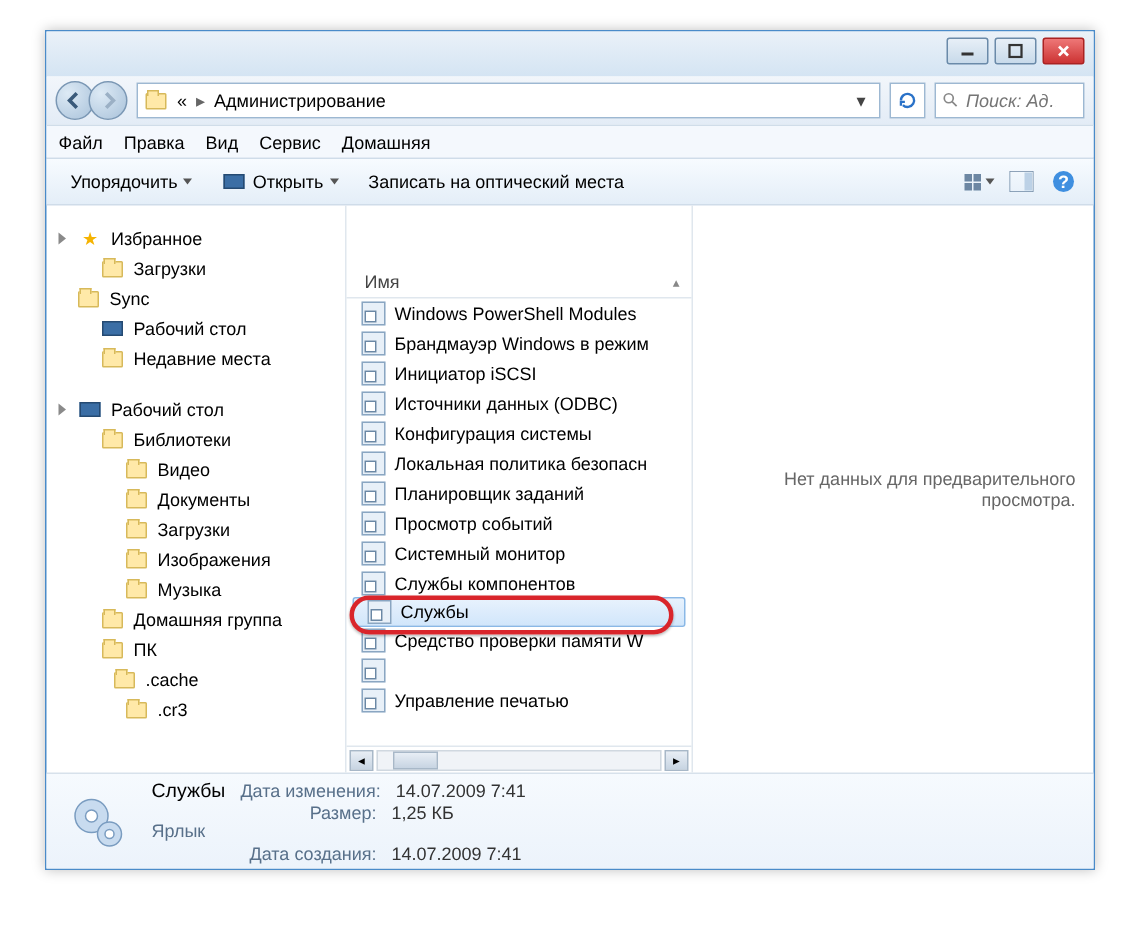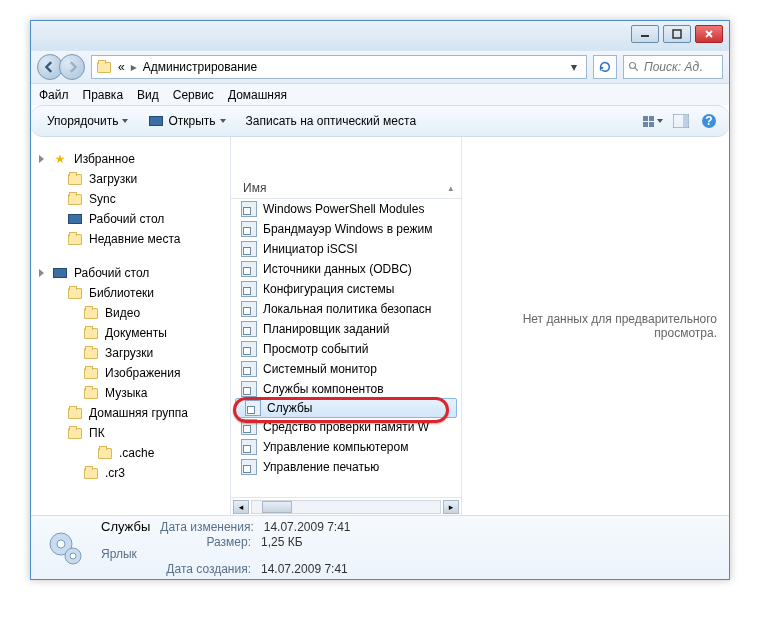--- a/index.html
+++ b/index.html
@@ -23,21 +23,21 @@
   .addr-dd { width:16px; text-align:center; color:#444; }
   .refresh { width: 24px; height:24px; border:1px solid #9db8d2; background:#fff; display:flex; align-items:center; justify-content:center; color:#2a6; }
   .searchbar { width: 100px; height:24px; background:#fff; border:1px solid #9db8d2; display:flex; align-items:center; padding:0 4px; color:#888; font-style:italic; gap:4px;}
   .searchbar input { border:none; outline:none; width: 60px; font-style:italic; color:#888; font-size:12px;}
 
   
   .menubar { height: 22px; background:#f4f8fd; display:flex; align-items:center; padding: 0 8px; gap: 14px; border-top:1px solid #d0dde9;}
   .menubar span { text-decoration: underline; text-decoration-color: transparent; }
 
   
-  .toolbar { height: 32px; background: linear-gradient(#f7fbff,#e4eef8); border-top:1px solid #cfdce9; border-bottom:1px solid #cfdce9; display:flex; align-items:center; padding: 0 8px; gap: 4px; border-radius: 12px;}
+  .toolbar { height: 32px; background: linear-gradient(#f7fbff,#e4eef8); border-top:1px solid #cfdce9; border-bottom:1px solid #cfdce9; display:flex; align-items:center; padding: 0 8px; gap: 4px;}
   .tbtn { height: 24px; padding: 0 8px; display:flex; align-items:center; gap:4px; border-radius:2px; }
   .tbtn .dd { font-size:9px; color:#555;}
   .spacer { flex:1; }
   .iconbtn { width: 24px; height:24px; display:flex; align-items:center; justify-content:center; }
 
   
   .body { display:flex; height: 378px; }
   .nav { width: 200px; border-right: 1px solid #e0e7ee; overflow-y:auto; padding: 6px 0;}
   .nav .item { display:flex; align-items:center; padding: 2px 6px 2px 20px; gap:6px; height: 20px; white-space:nowrap;}
   .nav .item.group { padding-left: 8px; margin-top:6px;}
@@ -194,21 +194,21 @@
           <span class="tri-r" style="margin-right:2px"></span>
           <span class="ico star">★</span>
           <span>Избранное</span>
         </div>
         <div class="item " style="padding-left: 36px;">
           <span class="ico">
             <span class="folder"></span>
           </span>
           <span>Загрузки</span>
         </div>
-        <div class="item " style="padding-left: 36px;">
+        <div class="item " style="padding-left: 20px;">
           <span class="ico">
             <span class="folder"></span>
           </span>
           <span>Sync</span>
         </div>
         <div class="item " style="padding-left: 36px;">
           <span class="ico">
             <span class="monitor"></span>
           </span>
           <span>Рабочий стол</span>
@@ -268,21 +268,21 @@
             <span class="folder"></span>
           </span>
           <span>Домашняя группа</span>
         </div>
         <div class="item " style="padding-left: 36px;">
           <span class="ico">
             <span class="folder"></span>
           </span>
           <span>ПК</span>
         </div>
-        <div class="item " style="padding-left: 66px;">
+        <div class="item " style="padding-left: 44px;">
           <span class="ico">
             <span class="folder"></span>
           </span>
           <span>.cache</span>
         </div>
         <div class="item " style="padding-left: 52px;">
           <span class="ico">
             <span class="folder"></span>
           </span>
           <span>.cr3</span>
@@ -365,21 +365,20 @@
           <div class="filerow">
             <span class="ico">
               <span class="shortcut"></span>
             </span>
             <span>Средство проверки памяти W</span>
           </div>
           <div class="filerow">
             <span class="ico">
               <span class="shortcut"></span>
             </span>
-            <span>Управление компьютером</span>
           </div>
           <div class="filerow">
             <span class="ico">
               <span class="shortcut"></span>
             </span>
             <span>Управление печатью</span>
           </div>
           <div class="highlight-ring" style="left:2px; top:198px; width:216px; height:26px;"></div>
         </div>
       <div class="hscroll">

